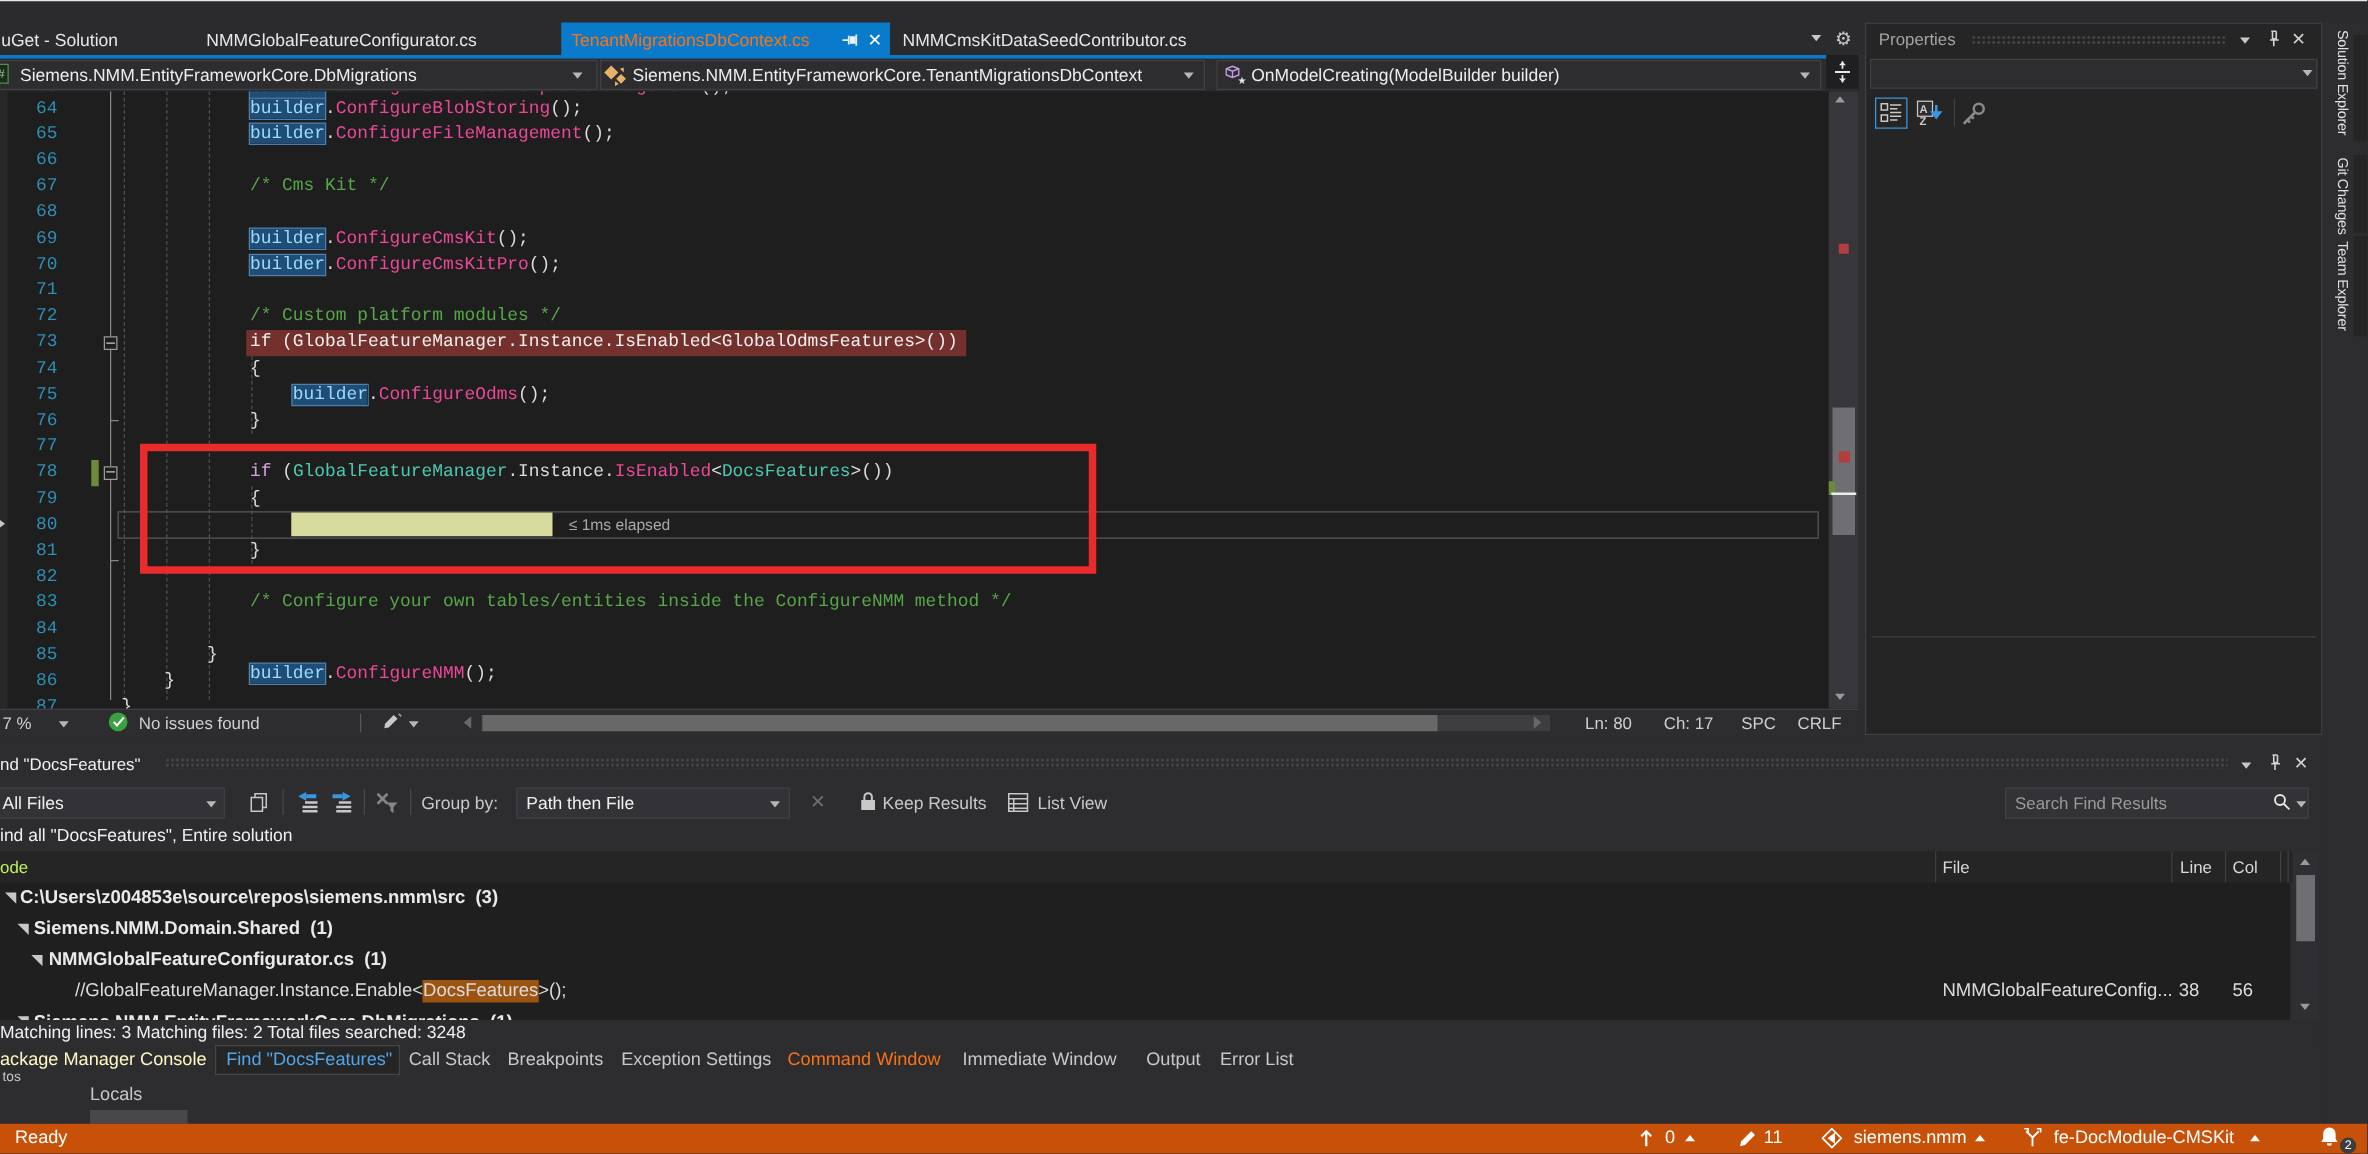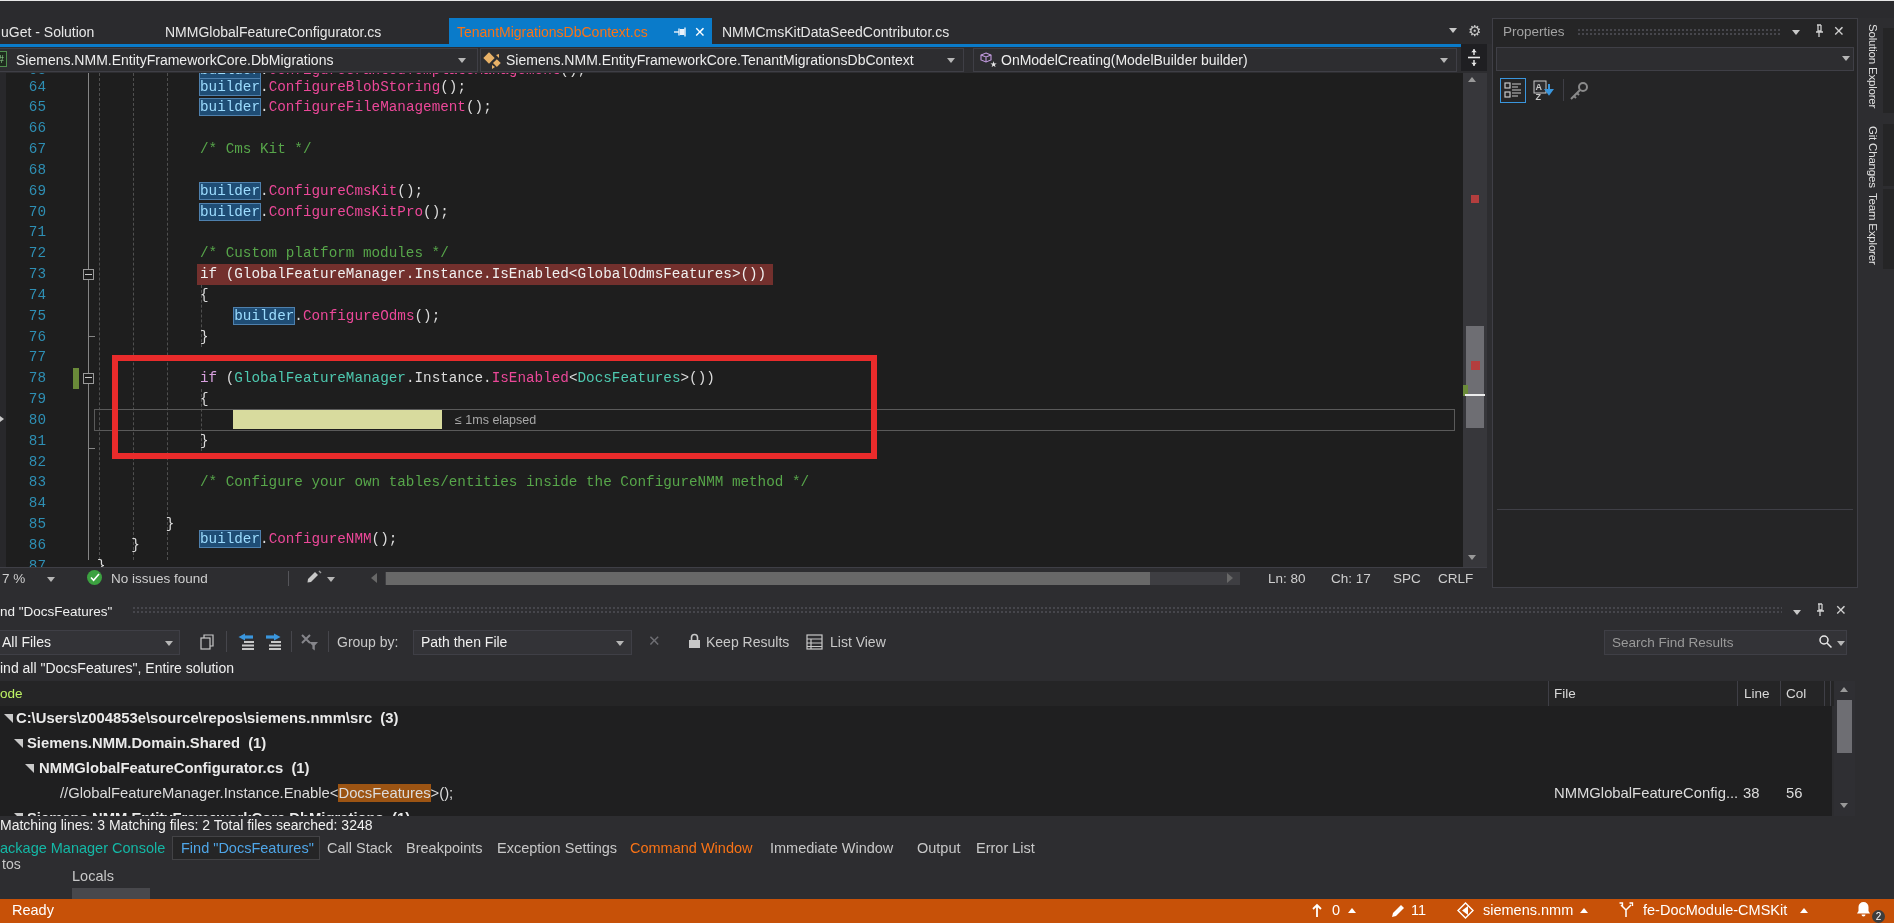--- a/index.html
+++ b/index.html
@@ -328,33 +328,33 @@
   </div>
 <div class="abs" style="left:1837px;top:700px;width:15px;height:53px;background:#6e6e73;"></div>
 <div class="abs" style="left:1840px;top:803px;">
     <div class="tri-d" style="border-top-color:#999;"></div>
   </div>
 
 <div class="abs" style="left:0;top:816px;width:1855px;height:20px;background:#2d2d30;"></div>
 <div class="abs" style="left:0;top:817px;font-size:14px;color:#f0f0f0;">Matching lines: 3 Matching files: 2 Total files searched: 3248</div>
 
 <div class="abs" style="left:0;top:836px;width:1894px;height:24px;background:#2d2d30;"></div>
-<div class="abs" style="left:0;top:840px;font-size:14.5px;color:#14b8a6;">ackage Manager Console</div>
+<div class="abs" style="left:0;top:840px;font-size:14.5px;color:#fef9c3;">ackage Manager Console</div>
 <div class="abs" style="left:172px;top:836px;width:148px;height:24px;background:#252526;border:1px solid #434346;box-sizing:border-box;"></div>
 <div class="abs" style="left:181px;top:840px;font-size:14.5px;color:#4fa6e8;">Find "DocsFeatures"</div>
 <div class="abs" style="left:327px;top:840px;font-size:14.5px;color:#c8c8c8;">Call Stack</div>
 <div class="abs" style="left:406px;top:840px;font-size:14.5px;color:#c8c8c8;">Breakpoints</div>
 <div class="abs" style="left:497px;top:840px;font-size:14.5px;color:#c8c8c8;">Exception Settings</div>
 <div class="abs" style="left:630px;top:840px;font-size:14.5px;color:#f97316;">Command Window</div>
 <div class="abs" style="left:770px;top:840px;font-size:14.5px;color:#c8c8c8;">Immediate Window</div>
 <div class="abs" style="left:917px;top:840px;font-size:14.5px;color:#c8c8c8;">Output</div>
 <div class="abs" style="left:976px;top:840px;font-size:14.5px;color:#c8c8c8;">Error List</div>
 
 <div class="abs" style="left:0;top:860px;width:1894px;height:39px;background:#2d2d30;"></div>
-<div class="abs" style="left:2px;top:856px;font-size:14px;color:#c8c8c8;">tos</div>
+<div class="abs" style="left:2px;top:856px;font-size:11px;color:#c8c8c8;">tos</div>
 <div class="abs" style="left:72px;top:868px;font-size:14.5px;color:#c8c8c8;">Locals</div>
 <div class="abs" style="left:72px;top:888px;width:78px;height:11px;background:#48484c;"></div>
 
 <div class="abs" style="left:0;top:899px;width:1894px;height:24px;background:#c75108;"></div>
 <div class="abs" style="left:12px;top:902px;font-size:14.5px;color:#fff;">Ready</div>
 <svg class="abs" style="left:1310px;top:903px;" width="14" height="15" viewBox="0 0 14 15">
     <g stroke="#fff" stroke-width="1.8" fill="none">
       <path d="M7 14V2M3 6l4-4 4 4"></path>
     </g>
   </svg>

